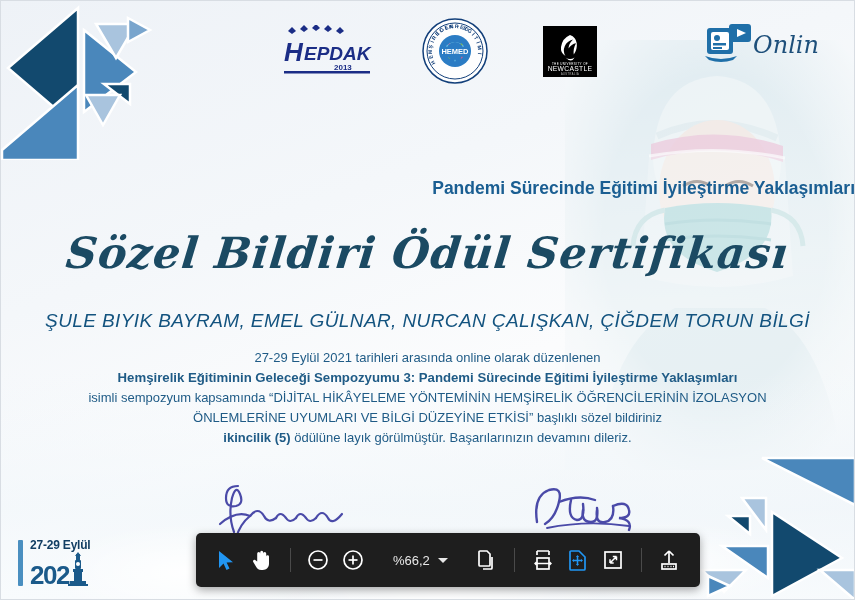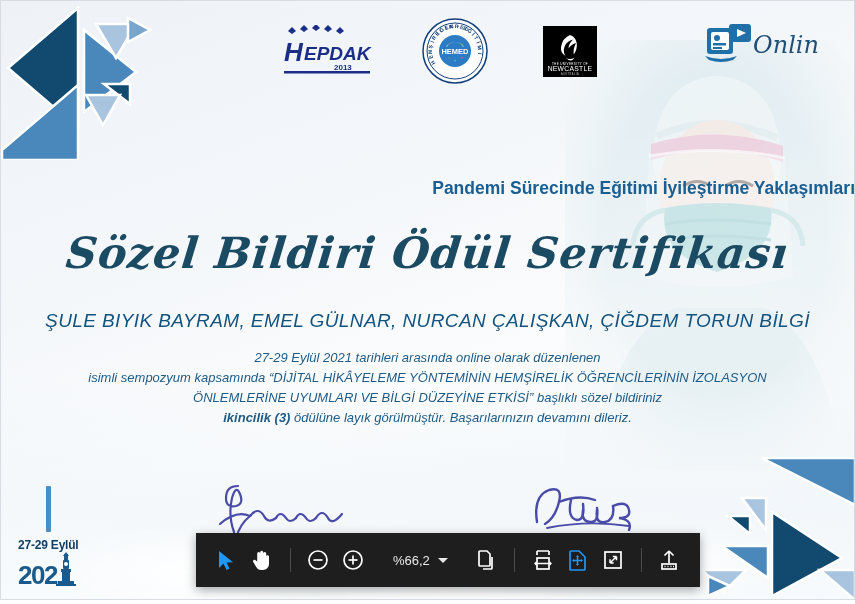--- a/index.html
+++ b/index.html
@@ -115,58 +115,57 @@
     letter-spacing: .4px;
     color:#13537f;
   }
 
   .body-block{
     position:absolute; left:0; top:348px; width:100%;
     text-align:center;
     color:#1f5b86;
   }
   .body-line{
-    font-style: italic;
     font-size: 13px;
     line-height: 20px;
     padding: 0 60px;
   }
   .body-line.b { font-weight: bold; font-size: 13.2px; }
   .body-line .bold { font-weight: bold; }
 
   
   .sig { position:absolute; }
   .sig svg { display:block; }
   .sig-left  { left: 210px; top: 480px; width: 160px; height: 62px; }
   .sig-right { left: 525px; top: 480px; width: 130px; height: 58px; }
 
   
   .date-badge{
     position:absolute; left: 18px; bottom: 14px;
-    display:flex; align-items:center; gap:7px;flex-direction:column;
+    display:flex; align-items:center; gap:7px;
   }
   .date-bar{ width:5px; height:46px; background:#4a8fc0; border-radius:1px; }
   .date-txt{ line-height:1; }
   .date-top{
     font-size: 12px; font-weight:bold; color:#123e63; letter-spacing:-.2px;
     margin-bottom:1px;
   }
   .date-year{
     display:flex; align-items:flex-end;
     font-size: 26px; font-weight:bold; color:#1b5a8a; letter-spacing:-1.5px;
     line-height:.85;
   }
   .tower{ width:20px; height:34px; margin-left:-1px; }
 
   
   #toolbar{
     position:absolute; left:196px; top:533px;
     width:504px; height:54px;
     background:#1e1e1e;
-    border-radius:0;
+    border-radius:5px;
     display:flex; align-items:center;
     padding: 0 14px;
     gap: 2px;
     box-shadow: 0 3px 10px rgba(0,0,0,.35);
     z-index: 20;
   }
   .tb-btn{
     width:38px; height:38px;
     display:flex; align-items:center; justify-content:center;
     border-radius:4px;
@@ -353,23 +352,24 @@
         <text x="48" y="31" font-family="DejaVu Serif, serif" font-size="24" font-style="italic" fill="#1d4f7a">Online</text>
       </svg>
     </div>
 
     <div class="title-sub">Pandemi Sürecinde Eğitimi İyileştirme Yaklaşımları</div>
     <div class="script">Sözel Bildiri Ödül Sertifikası</div>
     <div class="names">ŞULE BIYIK BAYRAM, EMEL GÜLNAR, NURCAN ÇALIŞKAN, ÇİĞDEM TORUN BİLGİ</div>
 
     <div class="body-block">
       <div class="body-line">27-29 Eylül 2021 tarihleri arasında online olarak düzenlenen</div>
+      <div class="body-line b">Hemşirelik Eğitiminin Geleceği Sempozyumu 3: Pandemi Sürecinde Eğitimi İyileştirme Yaklaşımları</div>
       <div class="body-line">isimli sempozyum kapsamında “DİJİTAL HİKÂYELEME YÖNTEMİNİN HEMŞİRELİK ÖĞRENCİLERİNİN İZOLASYON</div>
       <div class="body-line">ÖNLEMLERİNE UYUMLARI VE BİLGİ DÜZEYİNE ETKİSİ” başlıklı sözel bildiriniz</div>
-      <div class="body-line"><span class="bold">ikincilik (3)</span><span> ödülüne layık görülmüştür. Başarılarınızın devamını dileriz.</span></div>
+      <div class="body-line"><span class="bold">ikincilik (5)</span><span> ödülüne layık görülmüştür. Başarılarınızın devamını dileriz.</span></div>
     </div>
 
     <div class="sig sig-left">
       <svg viewBox="0 0 160 62">
         <g fill="none" stroke="#4a4aa8" stroke-width="2.2" stroke-linecap="round">
           <path d="M28 6 Q16 6 16 18 Q16 28 26 26 Q34 24 30 14 Q26 4 22 18 Q18 36 24 52"></path>
           <path d="M10 44 Q26 30 40 36 Q30 44 26 58"></path>
           <path d="M40 36 Q48 26 54 36 Q58 44 66 38"></path>
           <path d="M66 38 Q70 30 76 38 Q80 44 86 38"></path>
           <path d="M86 38 Q90 30 96 38 Q100 44 106 38"></path>

